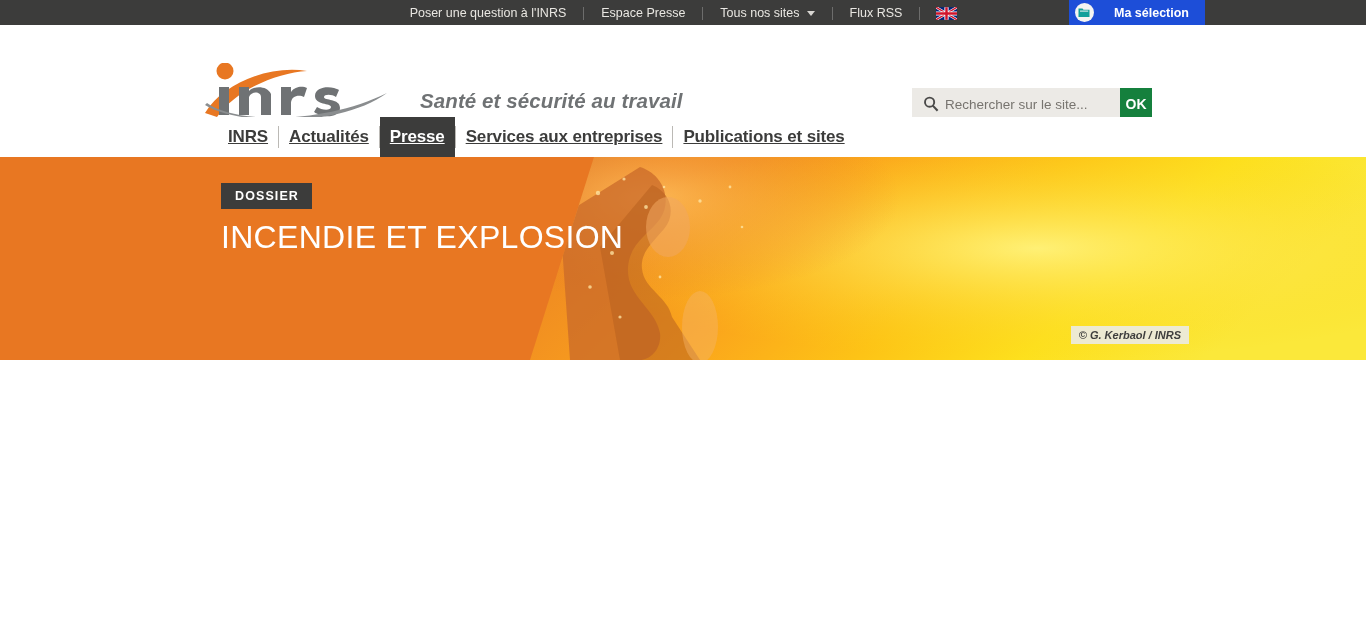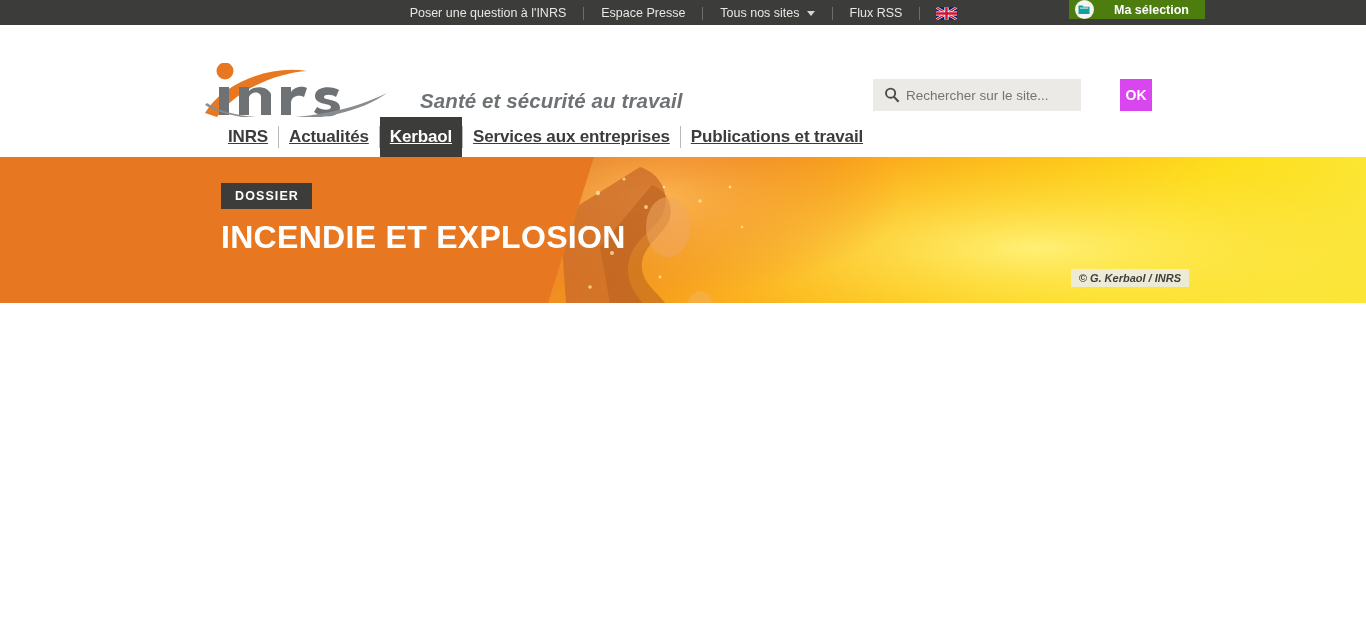--- a/index.html
+++ b/index.html
@@ -51,22 +51,22 @@
   }
   .flag-wrap { padding: 0 16px; display:flex; align-items:center; cursor:pointer;}
   .flag {
     width: 21px; height: 13px;
     display: block;
   }
   .ma-selection {
     position: absolute;
     right: 161px;
     top: 0;
-    height: 19px;
-    background: #4d7c0f;
+    height: 25px;
+    background: #1d4ed8;
     display: flex;
     align-items: center;
     padding: 0 16px 0 6px;
     gap: 20px;
     cursor: pointer;
   }
   .ma-selection .circ {
     width: 19px; height: 19px;
     border-radius: 50%;
     background: #f4f4f2;
@@ -95,21 +95,21 @@
     left: 420px; top: 64px;
     font-size: 20.5px;
     font-style: italic;
     font-weight: bold;
     color: #6f7274;
     white-space: nowrap;
     letter-spacing: .1px;
   }
   .search-wrap {
     position: absolute;
-    right: 214px; top: 54px;
+    right: 214px; top: 63px;
     display: flex;
     align-items: stretch;
     height: 32px;
     text-align: center;
   }
   .search-field {
     width: 208px;
     background: #eceae6;
     display: flex;
     align-items: center;
@@ -117,29 +117,28 @@
     padding-left: 11px;
     border: none;
   }
   .search-field .ph {
     color: #77746f;
     font-size: 13.5px;
     white-space: nowrap;
   }
   .search-ok {
     width: 32px;
-    background: #d946ef;
+    background: #15803d;
     color: #ffffff;
     font-size: 14px;
     font-weight: bold;
     display: flex;
     align-items: center;
     justify-content: center;
     cursor: pointer;
-    margin-left: 39px;
   }
 
   
   .mainnav {
     height: 40px;
     background: #ffffff;
     display: flex;
     align-items: stretch;
     padding-left: 218px;
     position: relative;
@@ -163,21 +162,21 @@
   }
   .nav-sep {
     width: 1px;
     background: #bbb9b5;
     margin: 9px 0;
   }
 
   
   .hero {
     position: relative;
-    height: 146px;
+    height: 203px;
     background: #e87722;
     overflow: hidden;
   }
   .hero-img {
     position: absolute;
     inset: 0 0 0 0;
   }
   .dossier-badge {
     position: absolute;
     left: 221px; top: 26px;
@@ -186,21 +185,21 @@
     font-size: 12.5px;
     font-weight: bold;
     letter-spacing: 1.1px;
     padding: 6px 13px 6px 14px;
   }
   .hero-title {
     position: absolute;
     left: 221px; top: 62px;
     color: #ffffff;
     font-size: 32px;
-    font-weight: bold;
+    font-weight: normal;
     letter-spacing: 0.3px;
     font-stretch: condensed;
     white-space: nowrap;
   }
   .credit {
     position: absolute;
     right: 177px;
     bottom: 16px;
     background: rgba(235,235,233,.88);
     color: #3e3e3d;
@@ -282,25 +281,25 @@
     </div>
     <div class="search-ok">OK</div>
   </div>
 </div>
 
 <div class="mainnav">
   <span class="nav-item">INRS</span>
   <span class="nav-sep"></span>
   <span class="nav-item">Actualités</span>
   <span class="nav-sep"></span>
-  <span class="nav-item active">Kerbaol</span>
+  <span class="nav-item active">Presse</span>
   <span class="nav-sep"></span>
   <span class="nav-item">Services aux entreprises</span>
   <span class="nav-sep"></span>
-  <span class="nav-item">Publications et travail</span>
+  <span class="nav-item">Publications et sites</span>
 </div>
 
 <div class="hero">
   <svg class="hero-img" viewBox="0 0 1366 203" preserveAspectRatio="none">
     <defs>
       <linearGradient id="fg" x1="0" y1="0" x2="1" y2="0.25">
         <stop offset="0%" stop-color="#d4762e"></stop>
         <stop offset="18%" stop-color="#ef8a22"></stop>
         <stop offset="42%" stop-color="#fba41c"></stop>
         <stop offset="62%" stop-color="#fdc316"></stop>

